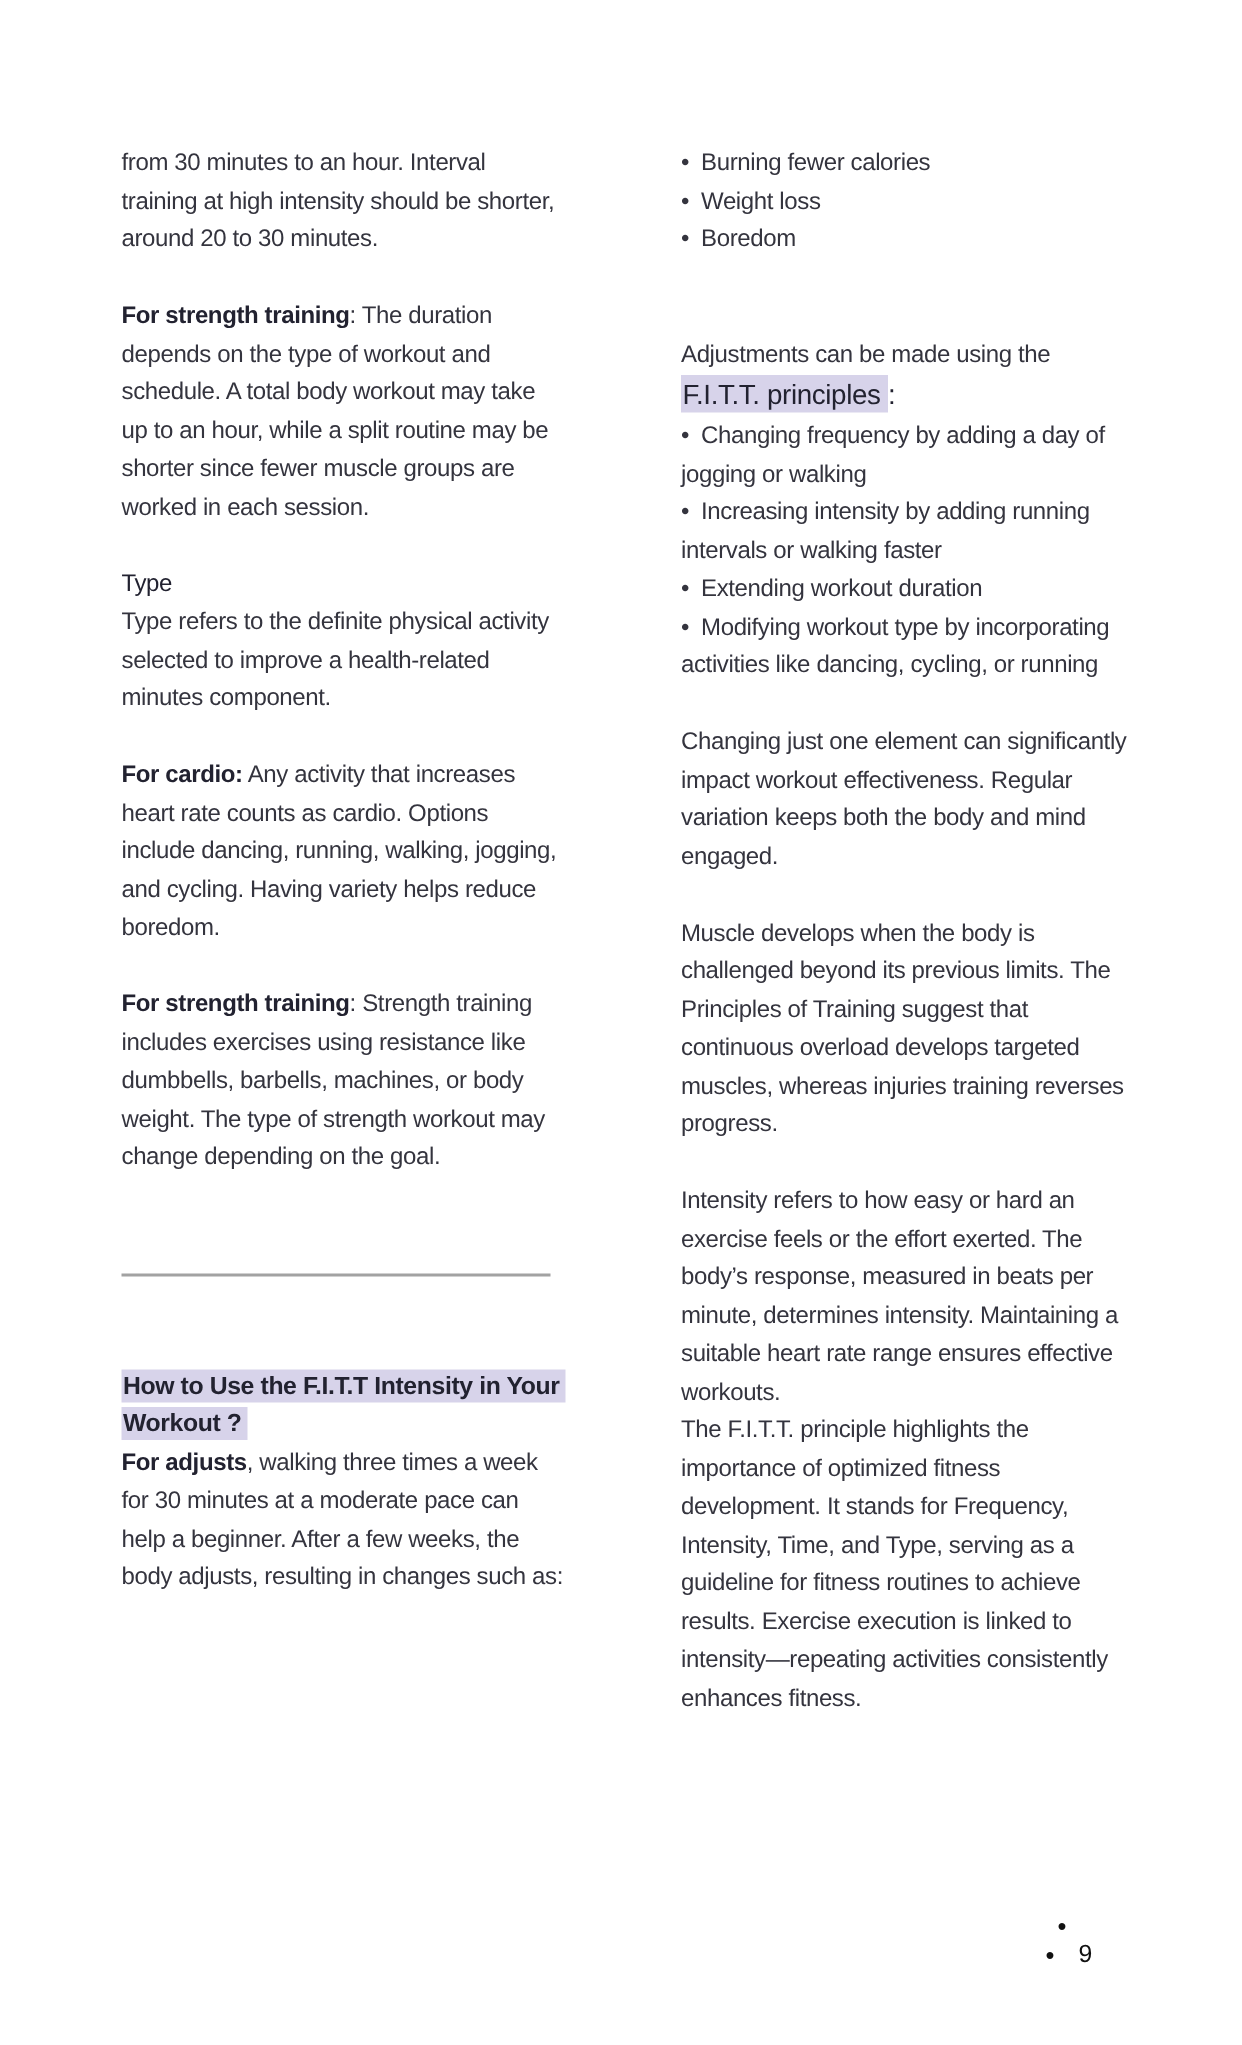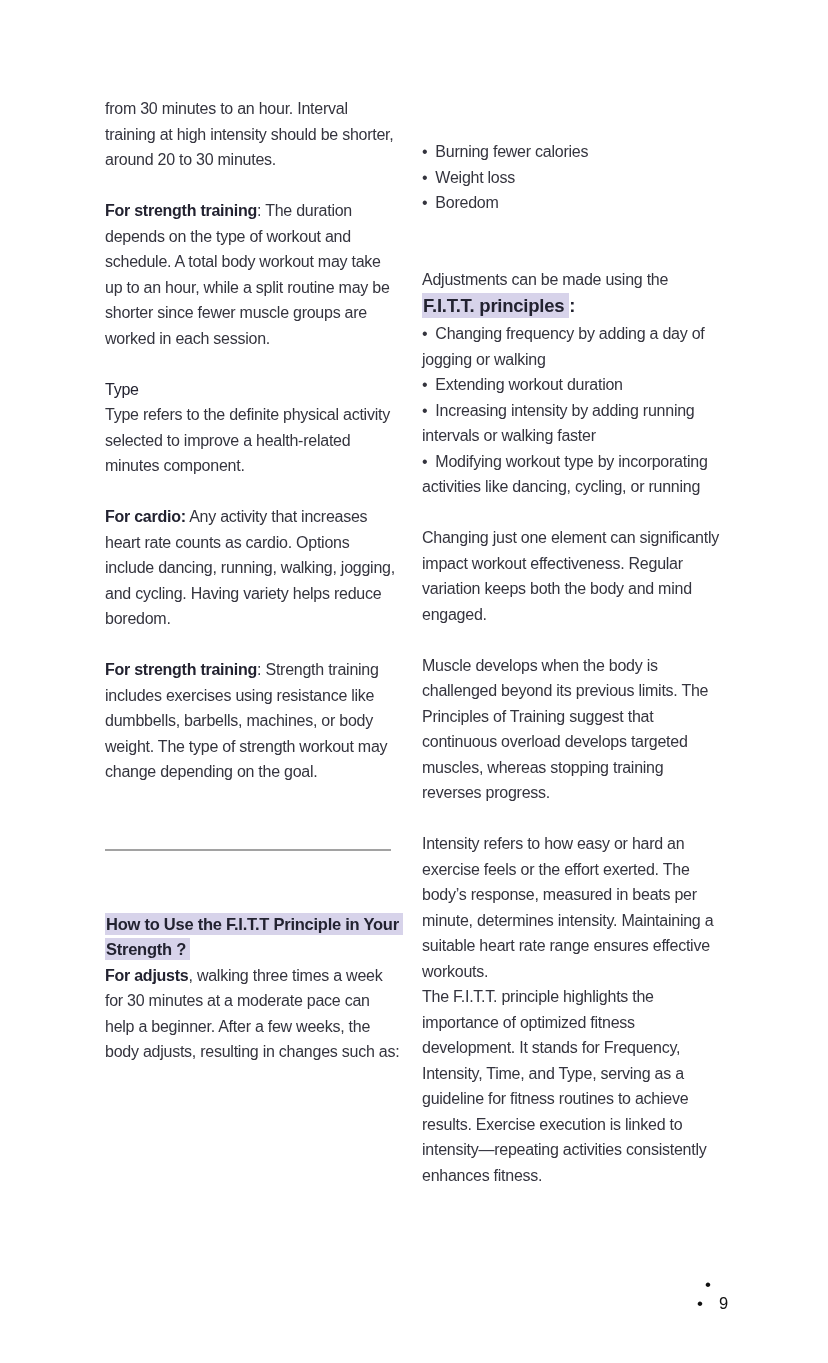--- a/index.html
+++ b/index.html
@@ -24,22 +24,22 @@
     position: absolute;
     inset: 0;
   }
   .col {
     position: absolute;
     top: 96px;
     font-size: 16px;
     line-height: 25.5px;
     letter-spacing: -0.25px;
   }
-  .col-left  { left: 105px;  width: 296px; }
-  .col-right { left: 422px; width: 300px; margin-top: 43px; }
+  .col-left  { left: 81px;  width: 296px; }
+  .col-right { left: 454px; width: 300px; }
 
   p.body { margin: 0 0 25.5px 0; }
   p.body.no-gap { margin-bottom: 0; }
 
   b.lead, .bold { font-weight: 700; color: var(--bold_text); }
 
   .subhead {
     margin: 0;
     font-size: 16px;
     font-weight: 400;
@@ -76,21 +76,21 @@
   .bullet {
     display: inline-block;
     margin-right: 8px;
   }
 
   .intro-line { margin: 0; }
   .fitt-line {
     margin: 0 0 2px 0;
     font-size: 18.5px;
     line-height: 27px;
-    font-weight: 700;
+    font-weight: 400;
     color: var(--bold_text);
   }
   .hl-b {
     background: var(--highlight);
     padding: 2px 5px 2px 1px;
   }
 
   .pg-bullet {
     position: absolute;
     font-size: 17px;
@@ -122,48 +122,48 @@
     <h3 class="subhead">Type</h3>
 
     <p class="body">Type refers to the definite physical activity selected to improve a health-related minutes component.</p>
 
     <p class="body"><b class="lead">For cardio:</b><span> Any activity that increases heart rate counts as cardio. Options include dancing, running, walking, jogging, and cycling. Having variety helps reduce boredom.</span></p>
 
     <p class="body no-gap"><b class="lead">For strength training</b><span>: Strength training includes exercises using resistance like dumbbells, barbells, machines, or body weight. The type of strength workout may change depending on the goal.</span></p>
 
     <hr class="divider">
 
-    <h2 class="heading-highlight"><span class="hl">How to Use the F.I.T.T Principle in Your Strength ?</span></h2>
+    <h2 class="heading-highlight"><span class="hl">How to Use the F.I.T.T Intensity in Your Workout ?</span></h2>
 
 
     <p class="body no-gap"><b class="lead">For adjusts</b><span>, walking three times a week for 30 minutes at a moderate pace can help a beginner. After a few weeks, the body adjusts, resulting in changes such as:</span></p>
   </div>
 
   <div class="col col-right">
 
     <div class="bullet-group gap-large">
       <p class="bullet-line"><span class="bullet">•</span><span>Burning fewer calories</span></p>
       <p class="bullet-line"><span class="bullet">•</span><span>Weight loss</span></p>
       <p class="bullet-line"><span class="bullet">•</span><span>Boredom</span></p>
     </div>
 
     <p class="intro-line">Adjustments can be made using the</p>
 
     <p class="fitt-line"><span class="hl-b">F.I.T.T. principles</span><span>:</span></p>
 
     <div class="bullet-group gap-normal">
       <p class="bullet-line"><span class="bullet">•</span><span>Changing frequency by adding a day of jogging or walking</span></p>
+      <p class="bullet-line"><span class="bullet">•</span><span>Increasing intensity by adding running intervals or walking faster</span></p>
       <p class="bullet-line"><span class="bullet">•</span><span>Extending workout duration</span></p>
-      <p class="bullet-line"><span class="bullet">•</span><span>Increasing intensity by adding running intervals or walking faster</span></p>
       <p class="bullet-line"><span class="bullet">•</span><span>Modifying workout type by incorporating activities like dancing, cycling, or running</span></p>
     </div>
 
     <p class="body">Changing just one element can significantly impact workout effectiveness. Regular variation keeps both the body and mind engaged.</p>
 
-    <p class="body">Muscle develops when the body is challenged beyond its previous limits. The Principles of Training suggest that continuous overload develops targeted muscles, whereas stopping training reverses progress.</p>
+    <p class="body">Muscle develops when the body is challenged beyond its previous limits. The Principles of Training suggest that continuous overload develops targeted muscles, whereas injuries training reverses progress.</p>
 
     <p class="body no-gap">Intensity refers to how easy or hard an exercise feels or the effort exerted. The body’s response, measured in beats per minute, determines intensity. Maintaining a suitable heart rate range ensures effective workouts.</p>
 
     <p class="body">The F.I.T.T. principle highlights the importance of optimized fitness development. It stands for Frequency, Intensity, Time, and Type, serving as a guideline for fitness routines to achieve results. Exercise execution is linked to intensity—repeating activities consistently enhances fitness.</p>
   </div>
 
   <span class="pg-bullet b1">•</span>
   <span class="pg-bullet b2">•</span>
   <span class="pg-num">9</span>
 

